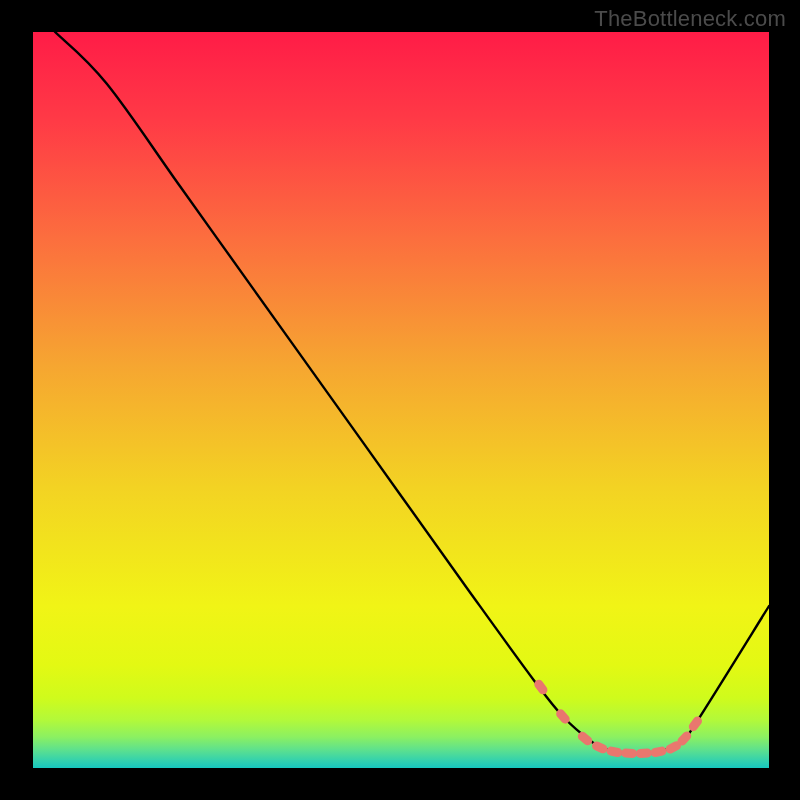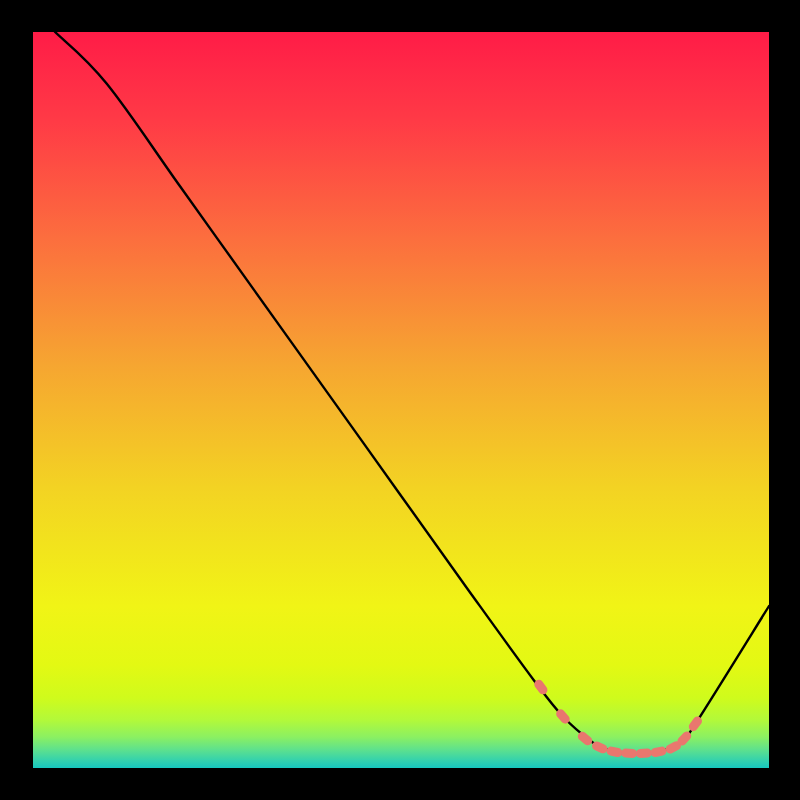--- a/index.html
+++ b/index.html
@@ -33,20 +33,21 @@
     font-size: 22px;
     font-weight: 500;
     letter-spacing: 0.2px;
     user-select: none;
   }
 </style>
 </head>
 <body>
 
 <div class="frame">
+  <div class="watermark">TheBottleneck.com</div>
   <div class="plot-area">
     <svg id="plot-svg" width="736" height="736" viewBox="0 0 736 736" preserveAspectRatio="none">
       <defs>
         <linearGradient id="bg-grad" x1="0" y1="0" x2="0" y2="1">
             <stop offset="0%" stop-color="#FF1C47"></stop>
             <stop offset="12%" stop-color="#FF3A46"></stop>
             <stop offset="28.000000000000004%" stop-color="#FC6E3E"></stop>
             <stop offset="45%" stop-color="#F6A531"></stop>
             <stop offset="62%" stop-color="#F3D323"></stop>
             <stop offset="78%" stop-color="#F1F416"></stop>

